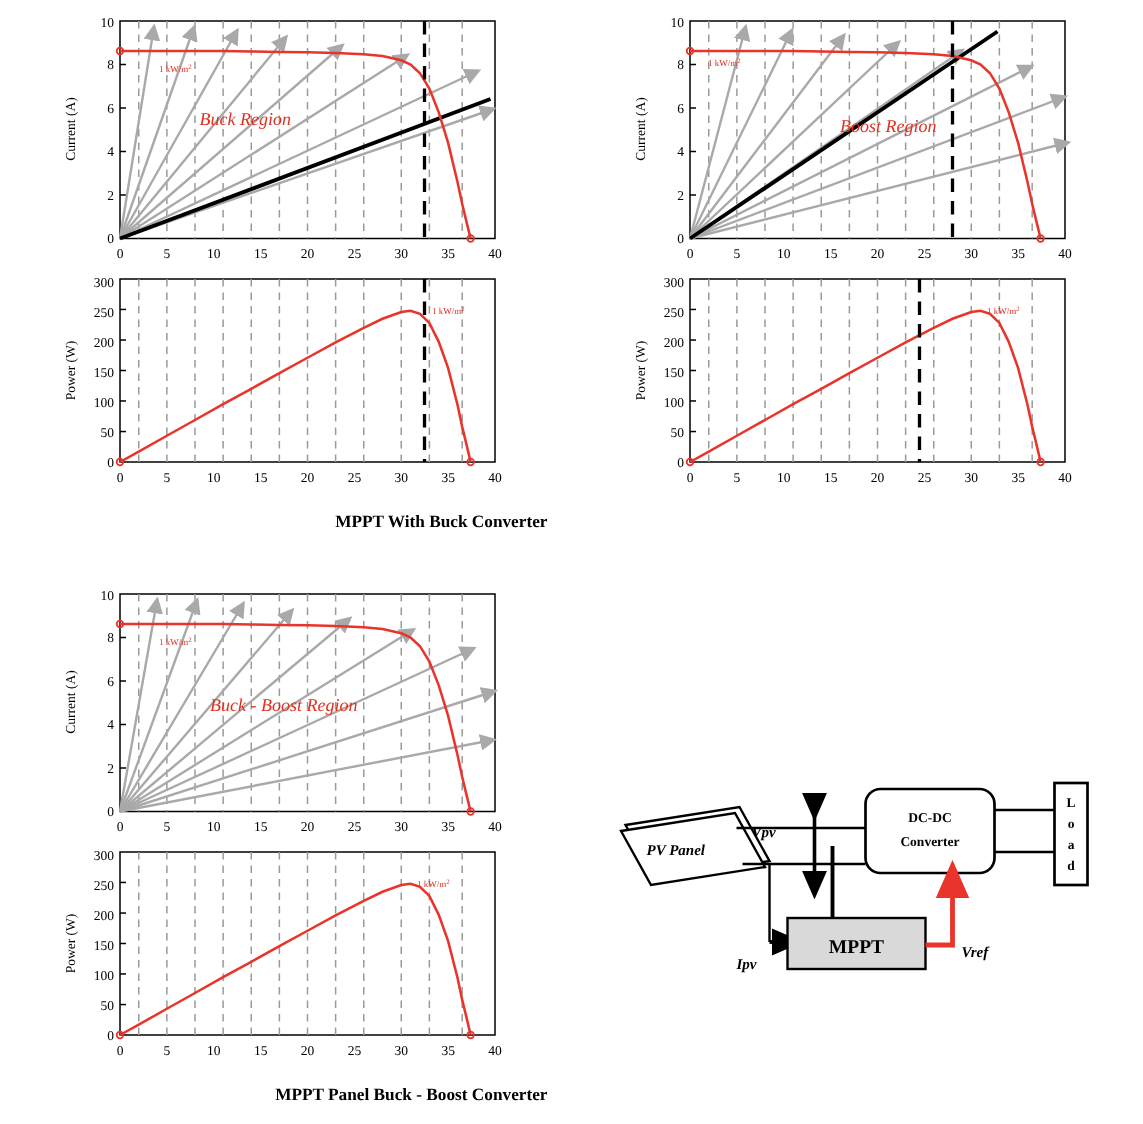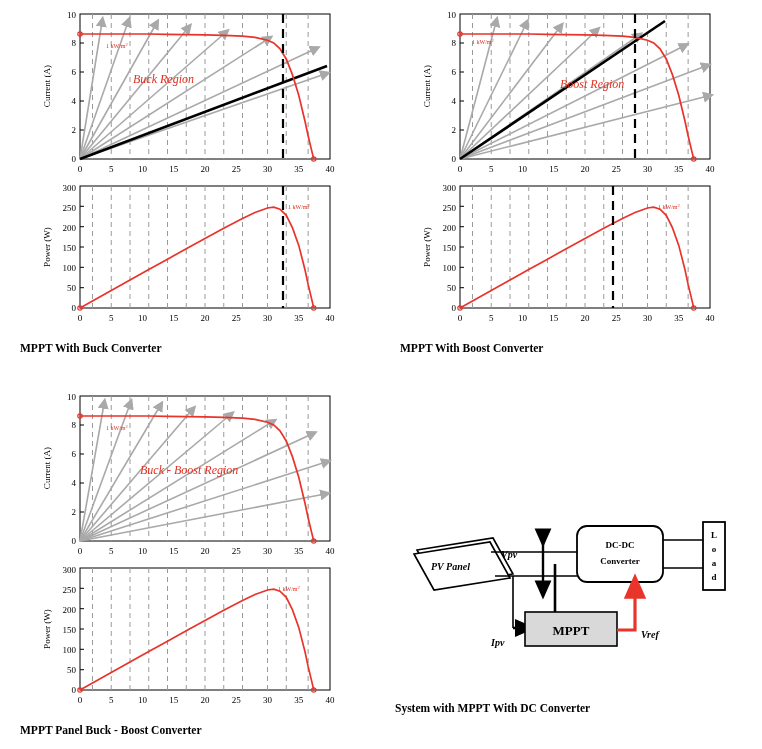--- a/index.html
+++ b/index.html
@@ -3,21 +3,21 @@
 <meta charset="utf-8">
 <style>
   html,body{margin:0;padding:0;}
   body{
     width:762px;height:749px;background:#ffffff;
     font-family:"Liberation Serif", serif;
     position:relative;overflow:hidden;
   }
   .panel{position:absolute;}
   .caption{
-    text-align:left;font-weight:bold;font-size:11.5px;
+    text-align:right;font-weight:bold;font-size:11.5px;
     font-family:"Liberation Serif", serif;color:#000;
   }
   svg{display:block;}
   text{font-family:"Liberation Serif", serif;}
   .axlabel{font-size:9px;fill:#000;}
   .ticklabel{font-size:9px;fill:#000;}
   .redlabel{font-size:6px;fill:#e03020;}
   .regionlabel{font-size:12px;fill:#e03020;font-style:italic;}
   .blockbox{font-size:9px;font-weight:bold;fill:#000;}
   .blklabel{font-size:10px;fill:#000;font-style:italic;font-weight:bold;}
@@ -271,21 +271,20 @@
       </g>
       <path d="M60,304 L72.5,297.1 L91.25,286.5 L110,276 L128.75,265.4 L147.5,255.2 L166.25,244.7 L185,234.5 L203.75,224.3 L222.5,214.6 L235,208.5 L247.5,204 L253.75,203.2 L260,205.2 L266.25,211.3 L272.5,223.9 L278.75,241.4 L285,265.8 L288.1,280.4 L291.25,293.4 L293.75,304" fill="none" stroke="#e8342a" stroke-width="1.7"></path>
       <circle cx="60" cy="304" r="2.2" fill="none" stroke="#e8342a" stroke-width="1.2"></circle>
       <circle cx="293.75" cy="304" r="2.2" fill="none" stroke="#e8342a" stroke-width="1.2"></circle>
       <line x1="213" y1="182" x2="213" y2="304" stroke="#000" stroke-width="2.2" stroke-dasharray="9,6"></line>
       <text class="redlabel" x="258" y="205">1 kW/m<tspan baseline-shift="super" font-size="4.5">2</tspan></text>
       <text class="axlabel" x="-243" y="30" transform="rotate(-90)" text-anchor="middle">Power (W)</text>
       <text class="axlabel" x="185" y="332" text-anchor="middle">Voltage (V)</text>
     </g>
   </svg>
-  <div class="caption" style="width:345px;margin-top:16px;">MPPT With Boost Converter</div>
 </div>
 
 <div class="panel" style="left:20px;top:386px;width:345px;height:345px;">
   <svg width="345" height="322" viewBox="0 0 345 322">
     <defs>
       <marker id="arrGray3" markerWidth="7" markerHeight="7" refX="3" refY="3.5" orient="auto">
         <path d="M0,0 L7,3.5 L0,7 z" fill="#a9a9a9"></path>
       </marker>
     </defs>
 
@@ -460,14 +459,13 @@
     <g>
       <rect x="130" y="112" width="92" height="34" fill="#d9d9d9" stroke="#000" stroke-width="1.6"></rect>
       <text x="176" y="135" text-anchor="middle" font-size="13" font-weight="bold">MPPT</text>
     </g>
 
     <g>
       <path d="M222,130 L240,130 L240,86" fill="none" stroke="#e8342a" stroke-width="3.2" marker-end="url(#arrRed)"></path>
       <text class="blklabel" x="246" y="138" fill="#000">Vref</text>
     </g>
   </svg>
-  <div class="caption" style="width:355px;margin-top:12px;">System with MPPT With DC Converter</div>
 </div>
 
 </body></html>

